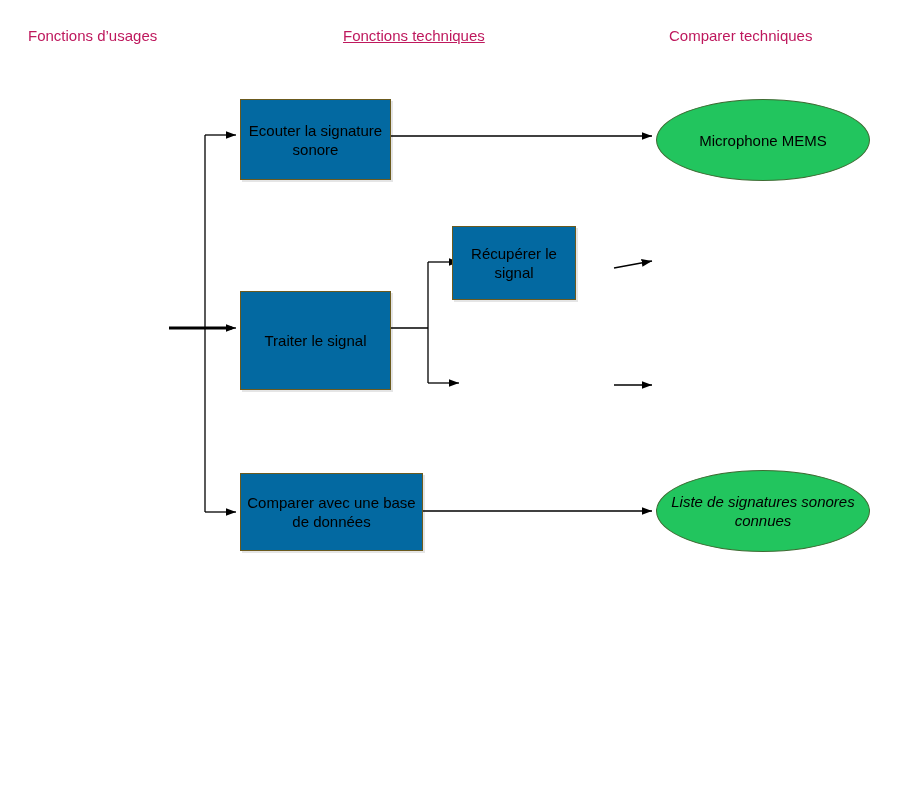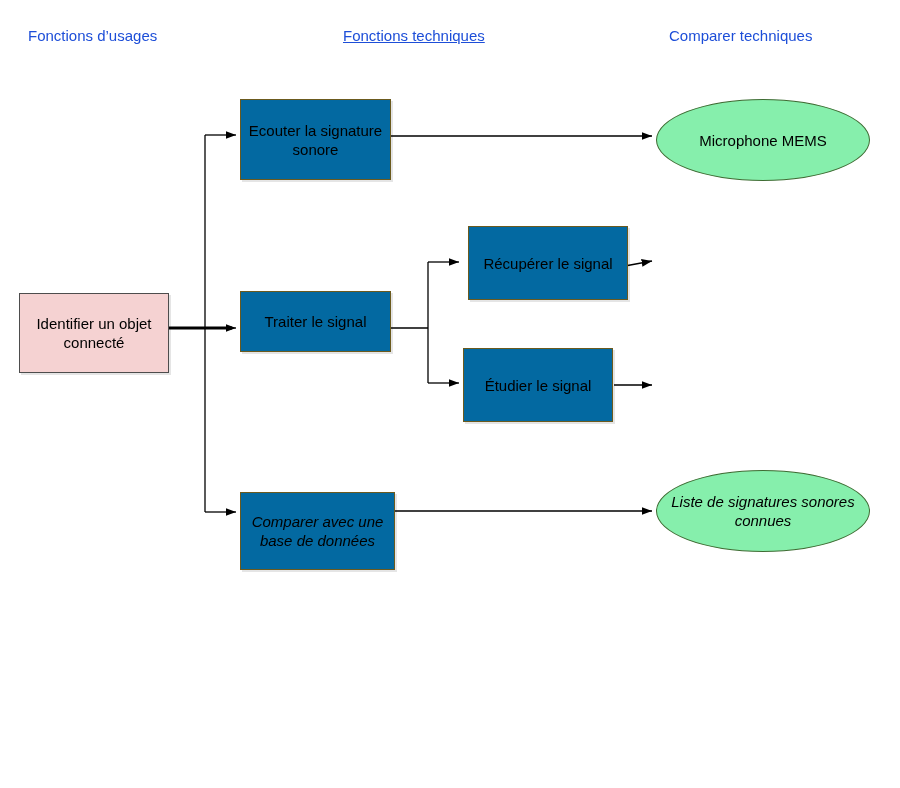--- a/index.html
+++ b/index.html
@@ -15,21 +15,21 @@
     position: relative;
     width: 900px;
     height: 788px;
     background: #ffffff;
     overflow: hidden;
   }
   .col-header {
     position: absolute;
     font-size: 15px;
     line-height: 18px;
-    color: #1d4ed8;
+    color: #be185d;
     white-space: nowrap;
     text-align: center;
   }
   #hdr-usages  { left: 28px;  top: 27px; }
   #hdr-techniques { left: 343px; top: 27px; text-decoration: underline; }
   #hdr-solutions  { left: 669px; top: 27px; }
 
   .node {
     position: absolute;
     box-sizing: border-box;
@@ -47,31 +47,31 @@
     box-shadow: 2px 2px 0 rgba(0,0,0,0.10);
   }
   .node-pink {
     background: #f5d2d2;
   }
   .node-yellow {
     background: #0369a1;
     border-color: #6b5a1e;
   }
   .node-ellipse {
-    background: #86efac;
+    background: #22c55e;
     border: 1px solid #3f6b33;
     border-radius: 50%;
   }
 
   
   #node-identifier { left: 19px;  top: 293px; width: 150px; height: 80px; }
   #node-ecouter    { left: 240px; top: 99px;  width: 151px; height: 81px; }
-  #node-traiter    { left: 240px; top: 291px; width: 151px; height: 61px; }
-  #node-comparer   { left: 240px; top: 492px; width: 155px; height: 78px; font-style: italic; }
-  #node-recuperer  { left: 468px; top: 226px; width: 160px; height: 74px; }
+  #node-traiter    { left: 240px; top: 291px; width: 151px; height: 99px; }
+  #node-comparer   { left: 240px; top: 473px; width: 183px; height: 78px; }
+  #node-recuperer  { left: 452px; top: 226px; width: 124px; height: 74px; }
   #node-etudier    { left: 463px; top: 348px; width: 150px; height: 74px; }
   #node-micro      { left: 656px; top: 99px;  width: 214px; height: 82px; }
   #node-mcu        { left: 656px; top: 220px; width: 214px; height: 82px; }
   #node-methodes   { left: 656px; top: 344px; width: 214px; height: 82px; }
   #node-liste      { left: 656px; top: 470px; width: 214px; height: 82px; font-style: italic; }
 
   #edges {
     position: absolute;
     left: 0;
     top: 0;
@@ -110,25 +110,23 @@
     <path d="M428,262 L459,262" stroke="#000000" stroke-width="1.3" fill="none" marker-end="url(#arrow)"></path>
     <path d="M428,383 L459,383" stroke="#000000" stroke-width="1.3" fill="none" marker-end="url(#arrow)"></path>
 
     <path d="M614,268 L652,261" stroke="#000000" stroke-width="1.3" fill="none" marker-end="url(#arrow)"></path>
 
     <path d="M614,385 L652,385" stroke="#000000" stroke-width="1.3" fill="none" marker-end="url(#arrow)"></path>
 
     <path d="M391,511 L652,511" stroke="#000000" stroke-width="1.3" fill="none" marker-end="url(#arrow)"></path>
   </svg>
 
-  <div class="node node-rect node-pink" id="node-identifier">Identifier un objet connecté</div>
 
   <div class="node node-rect node-yellow" id="node-ecouter">Ecouter la signature sonore</div>
   <div class="node node-rect node-yellow" id="node-traiter">Traiter le signal</div>
   <div class="node node-rect node-yellow" id="node-comparer">Comparer avec une base de données</div>
 
   <div class="node node-rect node-yellow" id="node-recuperer">Récupérer le signal</div>
-  <div class="node node-rect node-yellow" id="node-etudier">Étudier le signal</div>
 
   <div class="node node-ellipse" id="node-micro">Microphone MEMS</div>
   <div class="node node-ellipse" id="node-liste">Liste de signatures sonores connues</div>
 
 </div>
 
 </body></html>

